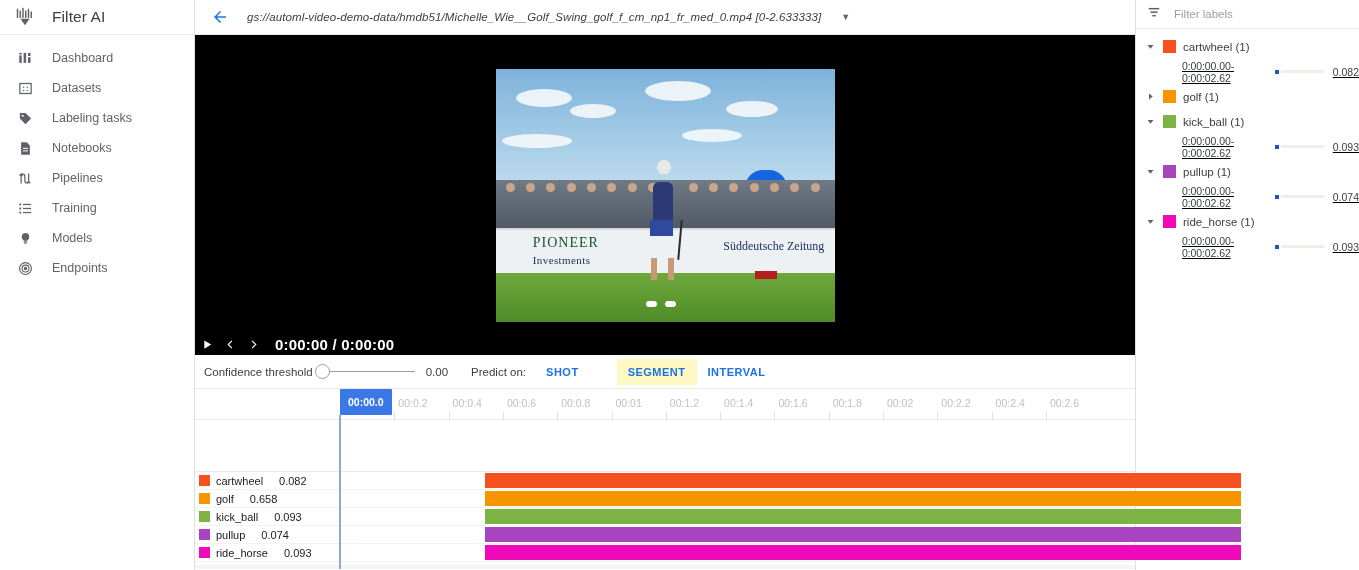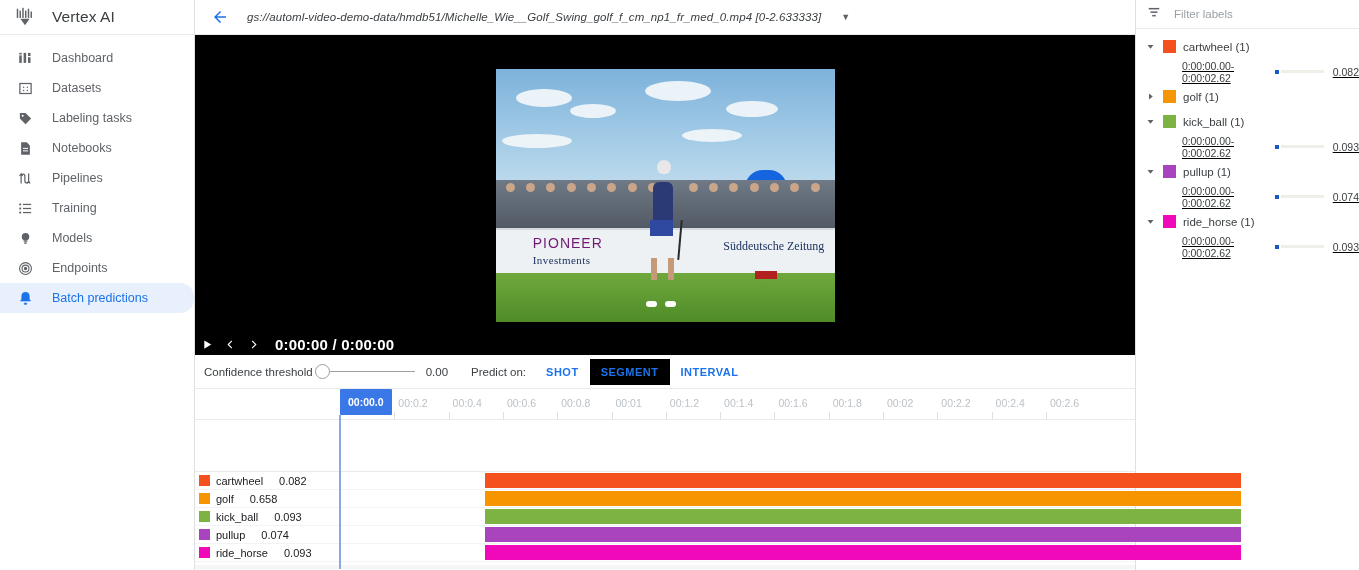--- a/index.html
+++ b/index.html
@@ -63,22 +63,22 @@
   .sky { position:absolute; left:0; top:0; width:100%; height:58%;
          background: linear-gradient(#7db2db 0%, #a9cfe8 55%, #cfe3f0 100%); }
   .cloud { position:absolute; background:#f3f7fa; border-radius:50%; opacity:.92; }
   
   .crowd { position:absolute; left:0; top:44%; width:100%; height:22%;
            background: linear-gradient(#6f7a86, #4d5560); }
   .head { position:absolute; width:9px; height:9px; border-radius:50%; background:#c9a68a; top:3px;}
   
   .banner { position:absolute; left:0; top:63%; width:100%; height:18%;
             background:#eef1f3; border-top:2px solid #d6dade; }
-  .banner-text1 { position:absolute; left:11%; top:12%; font-family:Liberation Sans, sans-serif;
-                  color:#701a75; font-size:14px; letter-spacing:1px; }
+  .banner-text1 { position:absolute; left:11%; top:12%; font-family:Liberation Serif, serif;
+                  color:#14532d; font-size:14px; letter-spacing:1px; }
   .banner-text2 { position:absolute; left:11%; top:55%; font-family:"Liberation Serif", serif;
                   color:#1c3461; font-size:11px; letter-spacing:.4px;}
   .banner-text3 { position:absolute; right:3%; top:20%; font-family:"Liberation Serif", serif;
                   color:#1c3461; font-size:12px; }
   
   .grass { position:absolute; left:0; bottom:0; width:100%; height:19%;
            background: linear-gradient(#6fa83c, #4f8c28); }
   
   .golfer-body { position:absolute; left:46.5%; top:45%; width:20px; height:42px;
                  background:#2b3a75; border-radius:6px 6px 3px 3px; }
@@ -113,21 +113,21 @@
   .slider-track { position:absolute; left:9px; right:0; height:1.5px; background:#9aa0a6; }
   .slider-thumb { position:absolute; left:0; width:15px; height:15px; border-radius:50%;
                   border:1.5px solid #9e9e9e; background:#fff; cursor:pointer; }
   .ctl-value { font-size:11.5px; color:#3c4043; margin-left:11px; }
   .ctl-predict { font-size:11.5px; color:#3c4043; margin-left:23px; }
   .seg-btns { display:flex; margin-left:9px; }
   .seg-btn {
     font-size:11px; font-weight:bold; color:#1a73e8; letter-spacing:.5px;
     padding:7px 11px; cursor:pointer;
   }
-  .seg-btn.active { background:#000000; }
+  .seg-btn.active { background:#fef9c3;margin-left:27px; }
 
   
   .timeline { position:relative; background:#fff; height:180px; }
   .tl-ruler { position:relative; height:31px; border-bottom:1px solid #e8eaed; }
   .tick { position:absolute; top:0; height:31px; }
   .tick-lbl { position:absolute; top:8px; left:4px; font-size:10.5px; color:#bdc1c6; white-space:nowrap;}
   .tick-mark { position:absolute; bottom:0; left:0; width:1px; height:8px; background:#e0e0e0; }
   .playhead-badge {
     position:absolute; top:0; height:26px; padding:0 8px;
     background:#3b78e7; color:#fff; font-size:10.5px; font-weight:bold;
@@ -183,21 +183,21 @@
         <svg class="brand-logo" viewBox="0 0 24 24" fill="#5f6368">
           <rect x="3" y="3" width="1.6" height="10"></rect>
             <rect x="6" y="5" width="1.6" height="8"></rect>
           <rect x="9" y="2" width="1.6" height="11"></rect>
             <rect x="12" y="5" width="1.6" height="8"></rect>
           <rect x="15" y="3" width="1.6" height="10"></rect>
             <rect x="18" y="6" width="1.6" height="7"></rect>
           <path d="M7 14 h10 l-5 7 z"></path>
         </svg>
       </span>
-      <span class="brand-title">Vertex AI</span>
+      <span class="brand-title">Filter AI</span>
     </div>
 
     <div class="nav">
       <div class="nav-item">
         <span class="ico">
           <svg width="15" height="15" viewBox="0 0 24 24" fill="#5f6368">
             <rect x="2" y="7" width="4" height="12"></rect>
               <rect x="9" y="3" width="4" height="16"></rect>
             <rect x="16" y="10" width="4" height="9"></rect>
               <rect x="2" y="3" width="4" height="2.5"></rect>
@@ -272,29 +272,20 @@
       </div>
       <div class="nav-item">
         <span class="ico">
           <svg width="15" height="15" viewBox="0 0 24 24" fill="none" stroke="#5f6368" stroke-width="1.8">
             <circle cx="12" cy="12" r="9.5"></circle>
               <circle cx="12" cy="12" r="5.5"></circle>
             <circle cx="12" cy="12" r="1.8" fill="#5f6368"></circle>
           </svg>
         </span>
         <span>Endpoints</span>
-      </div>
-      <div class="nav-item active">
-        <span class="ico">
-          <svg width="15" height="15" viewBox="0 0 24 24" fill="#1a73e8">
-            <path d="M12 2 a6 6 0 0 1 6 6 v5 l2 3 H4 l2 -3 V8 a6 6 0 0 1 6 -6 z"></path>
-            <rect x="10" y="19" width="4" height="2.5" rx="1.2"></rect>
-          </svg>
-        </span>
-        <span>Batch predictions</span>
       </div>
     </div>
   </div>
 
   <div class="main">
 
     <div class="topbar">
       <span class="back-btn">
         <svg width="18" height="18" viewBox="0 0 24 24" fill="#1a73e8">
           <path d="M20 11 H7.8 l5.6 -5.6 -1.4 -1.4 -8 8 8 8 1.4 -1.4 -5.6 -5.6 H20 z"></path>

